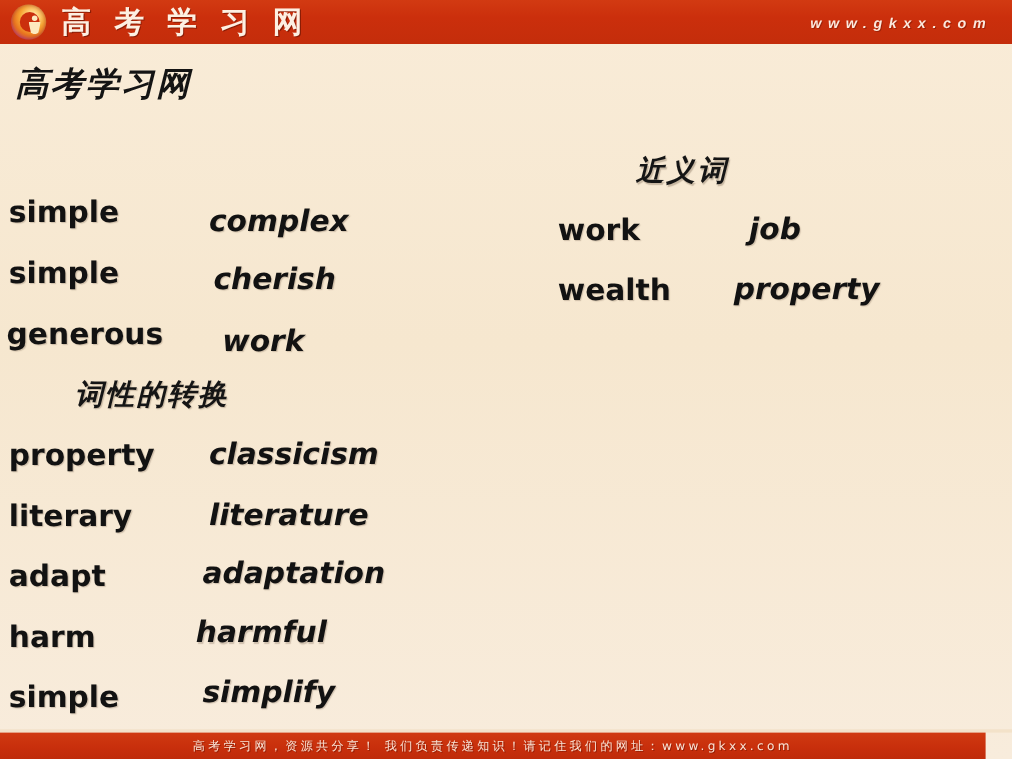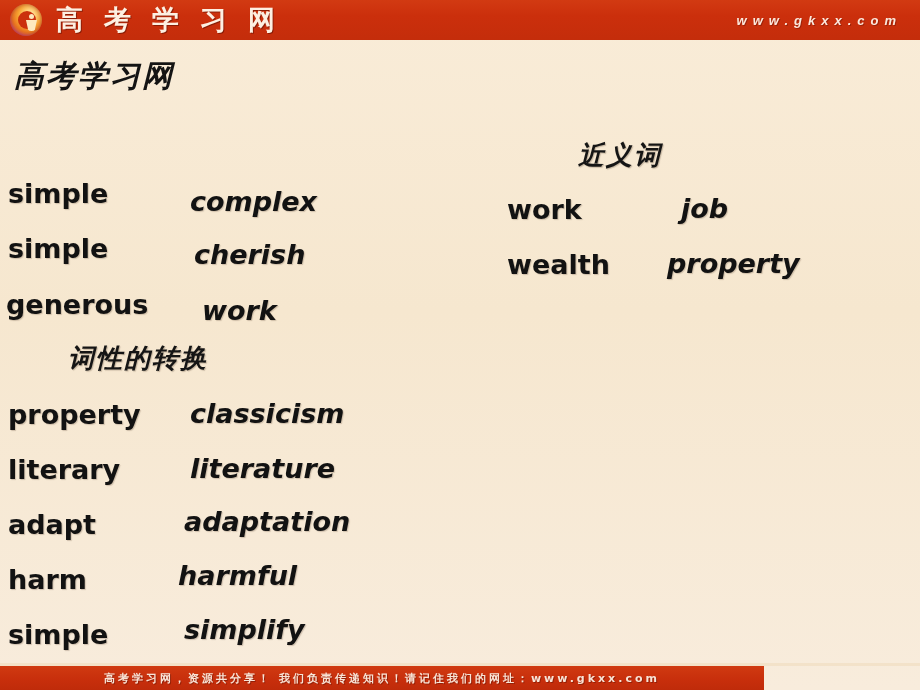--- a/index.html
+++ b/index.html
@@ -138,27 +138,26 @@
   .word.derived {
     font-size: 27px;
     font-weight: bold;
     font-style: italic;
   }
 
   
   .footer {
     position: absolute;
     left: 0; bottom: 0;
-    width: 764px;
+    width: 896px;
     height: 24px;
     background: linear-gradient(180deg, #d03a11 0%, #c82f0c 55%, #bf2b0a 100%);
     display: flex;
     align-items: center;
     justify-content: center;
-    font-weight: bold;
   }
   .footer-text {
     color: #f8e3d6;
     font-family: "DejaVu Sans", sans-serif;
     font-size: 11px;
     letter-spacing: 3px;
     white-space: nowrap;
     text-shadow: 1px 1px 0 rgba(110,22,4,.55);
   }
   .footer-divider {

